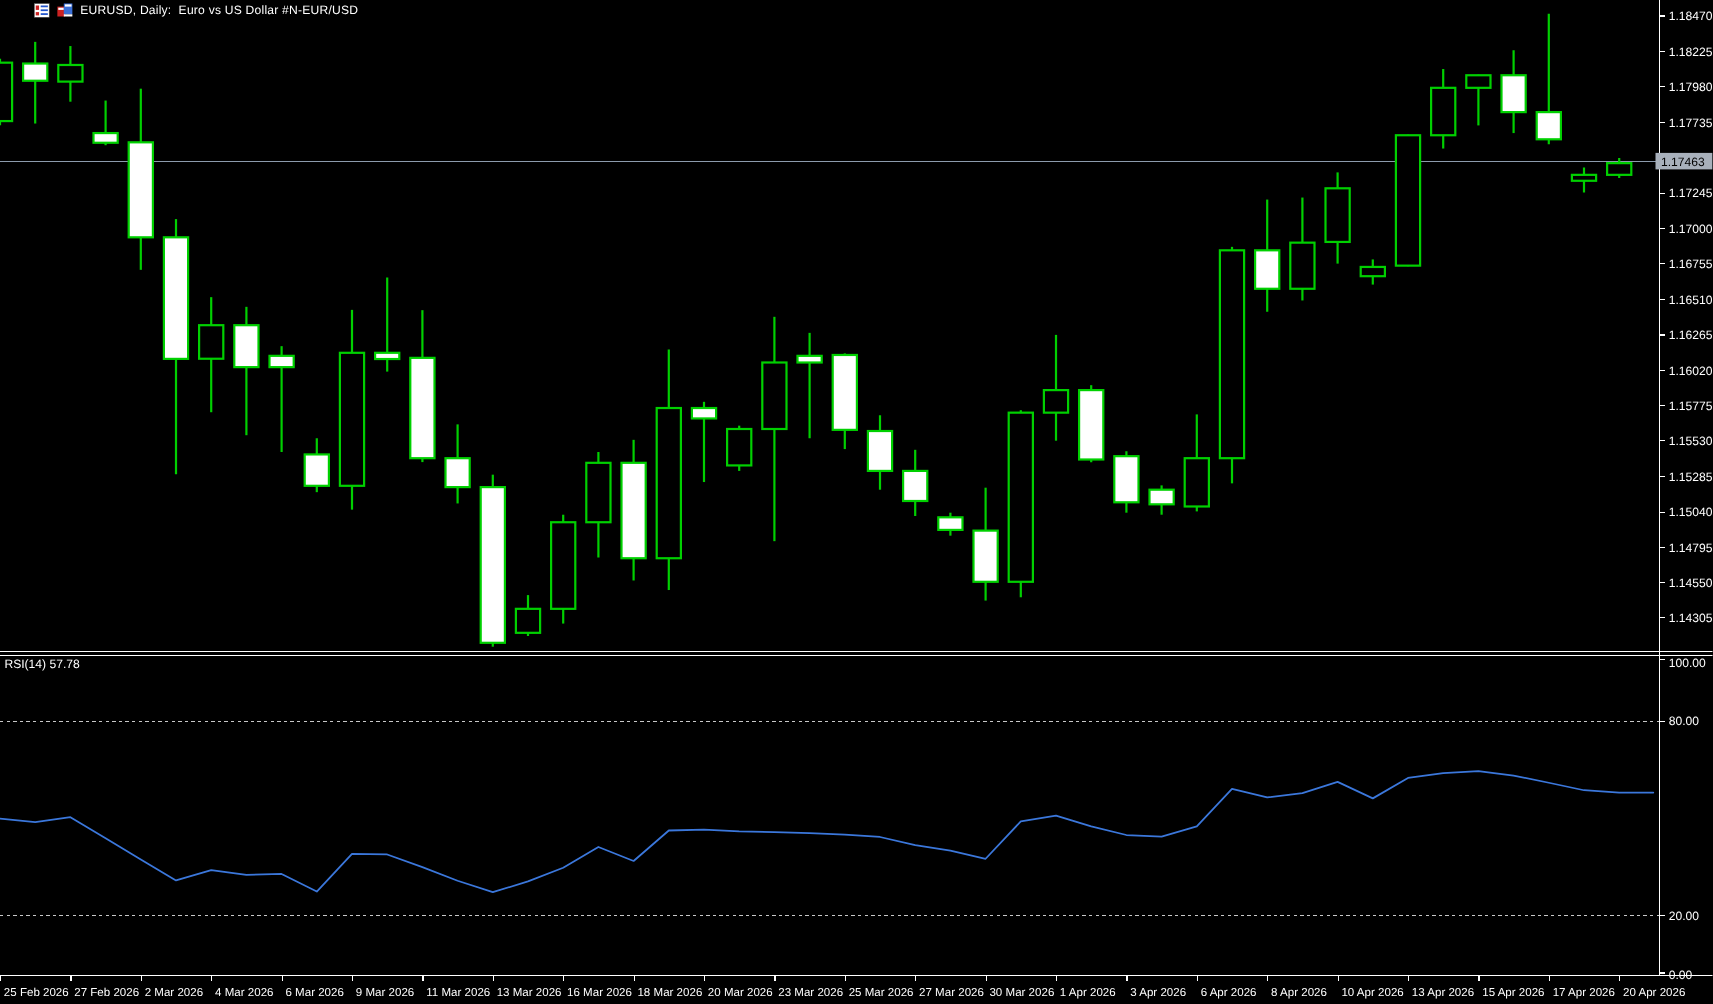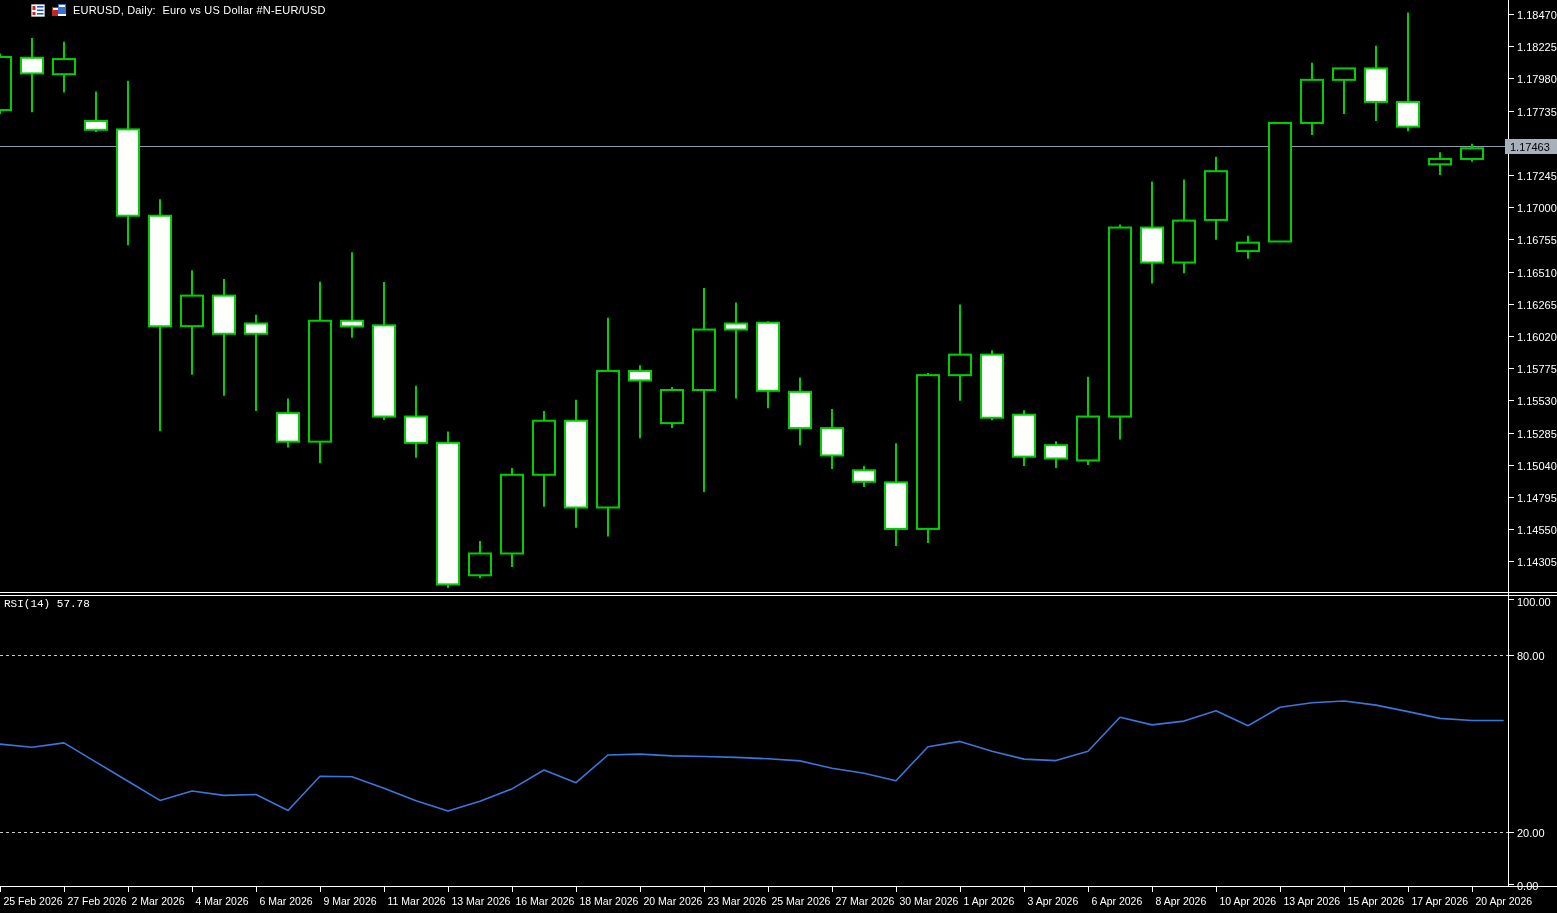--- a/index.html
+++ b/index.html
@@ -2,21 +2,21 @@
 <html><head>
 <meta charset="utf-8">
 <style>
   html,body{margin:0;padding:0;background:#000;width:1557px;height:913px;overflow:hidden;
             font-family:"Liberation Sans",sans-serif;}
   #stage{position:relative;width:1557px;height:913px;background:#000;}
   #plot{position:absolute;left:0;top:0;}
   .titlebar{position:absolute;left:5px;top:3px;display:flex;align-items:center;gap:7px;z-index:5;padding-left:26px;}
   .title-text{color:#fff;font-size:11px;white-space:pre;letter-spacing:0.2px;}
   .mini-icon{display:inline-block;width:14px;height:13px;position:relative;}
-  .rsi-label{position:absolute;left:4px;top:598px;color:#fff;font-size:11px;z-index:5;font-family:Liberation Mono, monospace;}
+  .rsi-label{position:absolute;left:4px;top:598px;color:#fff;font-size:11px;z-index:5;}
   svg text{font-family:"Liberation Sans",sans-serif;}
 </style>
 </head>
 <body>
 
 <div id="stage">
 
   <svg id="plot" width="1557" height="913">
       <line x1="0" y1="146.5" x2="1508.5" y2="146.5" stroke="#8C9BAD" stroke-width="1" shape-rendering="crispEdges"></line>
       <g>

